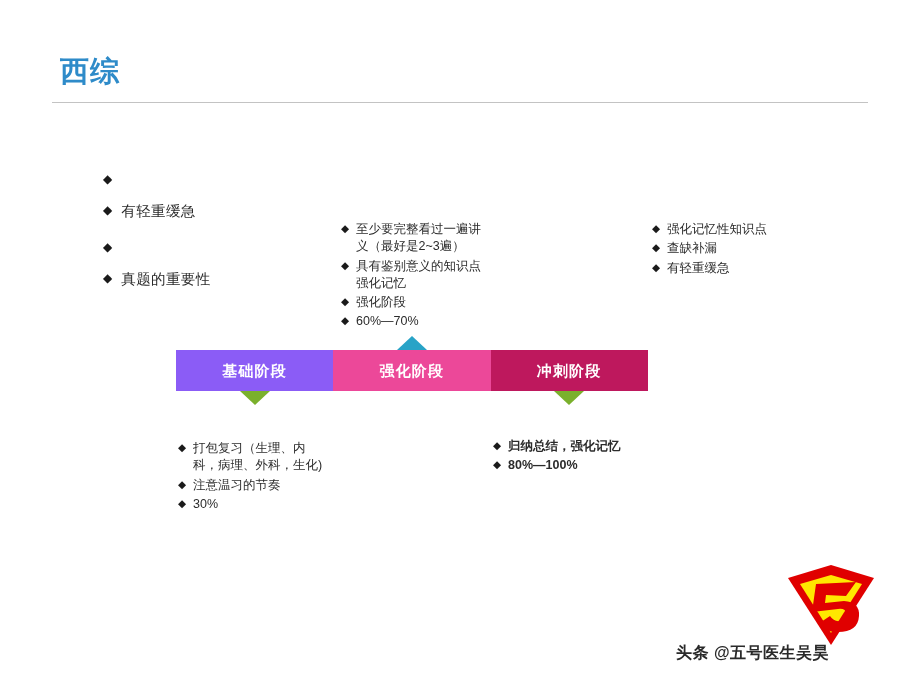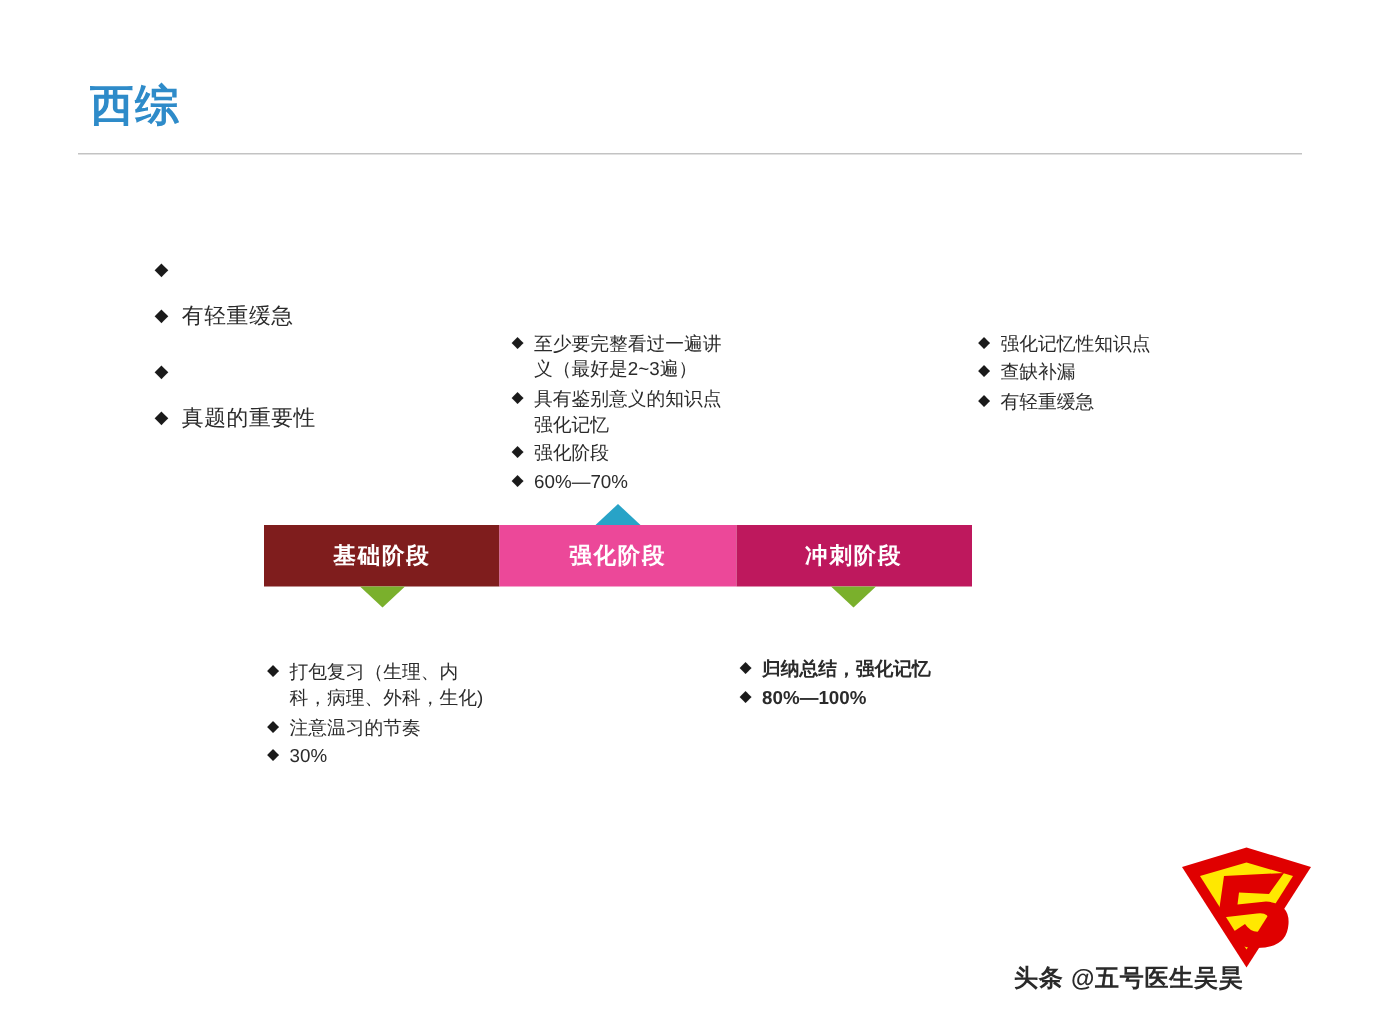--- a/index.html
+++ b/index.html
@@ -210,21 +210,21 @@
       <span class="bullet-mark">◆</span>
       <span class="bullet-text">查缺补漏</span>
     </div>
     <div class="bullet-row">
       <span class="bullet-mark">◆</span>
       <span class="bullet-text">有轻重缓急</span>
     </div>
   </div>
 
   <div id="timeline">
-    <div class="tl-seg" style="background:#7f1d1d;">
+    <div class="tl-seg" style="background:#8b5cf6;">
       <span class="tl-label">基础阶段</span>
       <span class="tl-arrow down" style="border-top:14px solid #7AB02C;"></span>
     </div>
     <div class="tl-seg" style="background:#ec4899;">
       <span class="tl-label">强化阶段</span>
       <span class="tl-arrow up" style="border-bottom:14px solid #28A3C7;"></span>
     </div>
     <div class="tl-seg" style="background:#be185d;">
       <span class="tl-label">冲刺阶段</span>
       <span class="tl-arrow down" style="border-top:14px solid #7AB02C;"></span>

